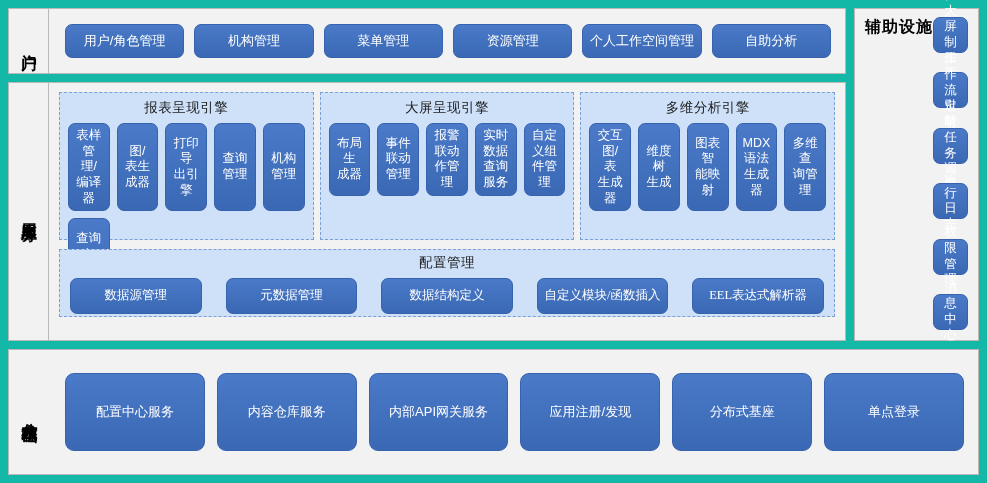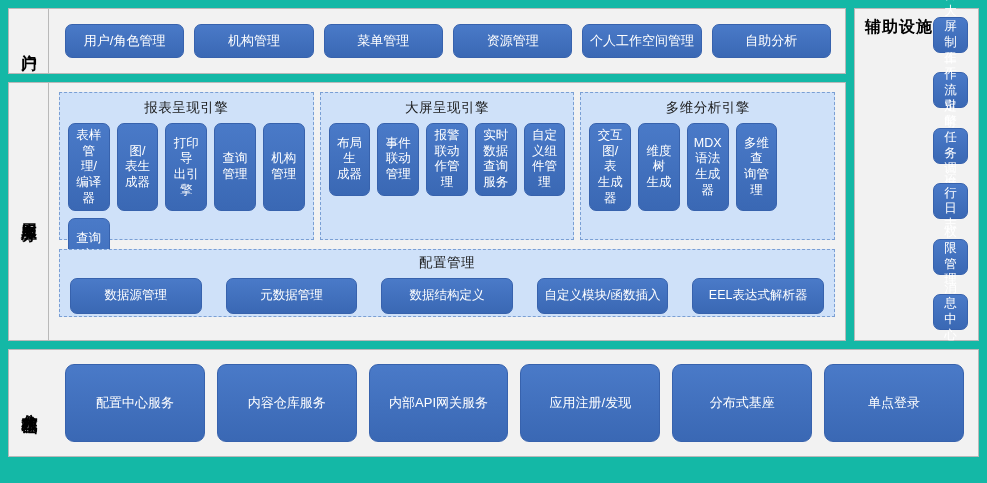--- a/index.html
+++ b/index.html
@@ -148,26 +148,27 @@
   
   #config-panel {
     height: 68px;
     padding: 4px 10px 8px 10px;
   }
   #config-panel .config-row {
     flex: 1;
     display: flex;
     align-items: center;
     gap: 24px;
+    font-family: Liberation Serif, serif;
   }
   #config-panel .config-row .btn { flex: 1 1 0; height: 36px; font-size: 12.5px; }
 
   
   #base-panel {
-    left: 8px; top: 349px; width: 971px; height: 108px;
+    left: 8px; top: 349px; width: 971px; height: 126px;
   }
   #base-panel .base-row {
     flex: 1;
     display: flex;
     align-items: center;
     justify-content: space-between;
     gap: 12px;
     padding: 0 14px 0 16px;
   }
   #base-panel .btn {
@@ -246,20 +247,22 @@
           </div>
         </div>
 
         <div class="subpanel">
           <div class="subpanel-title">多维分析引擎</div>
           <div class="subpanel-grid">
             <div class="btn">交互图/表
 生成器</div>
             <div class="btn">维度树
 生成</div>
+            <div class="btn">图表智
+能映射</div>
             <div class="btn">MDX语法
 生成器</div>
             <div class="btn">多维查
 询管理</div>
           </div>
         </div>
 
       </div>
 
       <div class="subpanel" id="config-panel">

